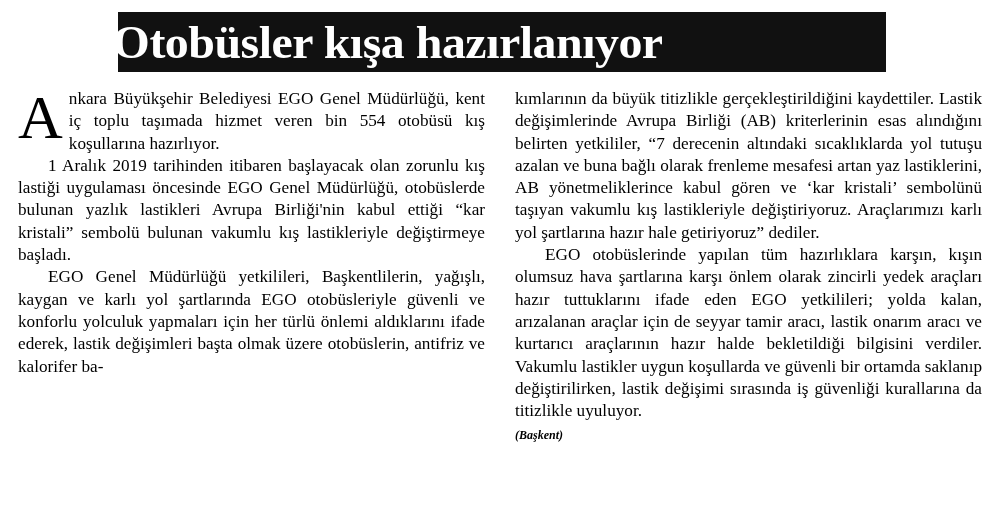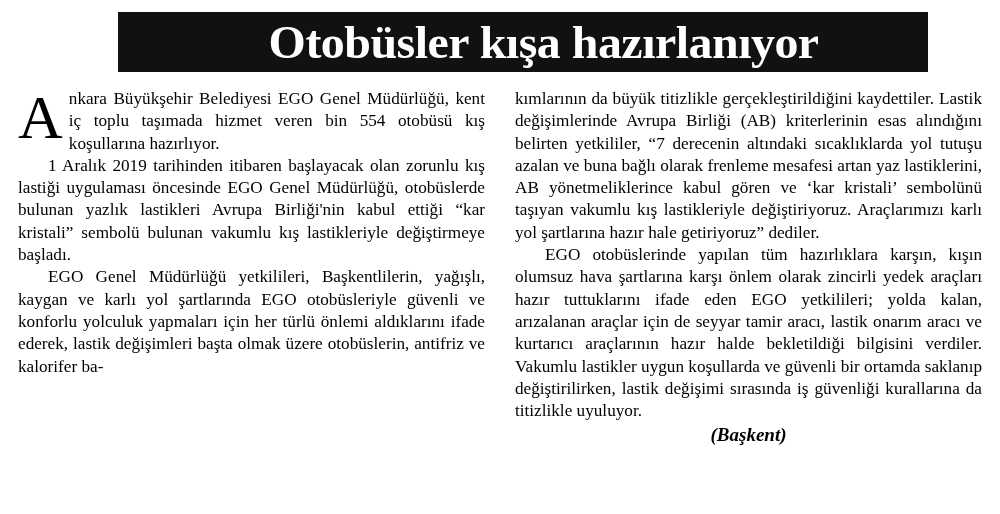--- a/index.html
+++ b/index.html
@@ -25,23 +25,22 @@
   
   .headline-bar {
     position: absolute;
     left: 118px;
     top: 12px;
     width: 768px;
     height: 60px;
     background: #111111;
     display: flex;
     align-items: center;
-    justify-content: center;
+    justify-content: flex-start;
     overflow: hidden;
-    padding-left: 42px;
   }
   .headline-text {
     color: #ffffff;
     font-family: "Liberation Serif", serif;
     font-weight: bold;
     font-size: 47px;
     line-height: 52px;
     letter-spacing: -0.5px;
     white-space: nowrap;
     transform: scaleX(1.02);
@@ -75,24 +74,24 @@
   .dropcap {
     float: left;
     font-family: "Liberation Serif", serif;
     font-size: 62px;
     line-height: 50px;
     font-weight: normal;
     padding: 2px 6px 0 0;
     margin-top: 2px;
   }
   .byline {
-    text-align: center;
+    text-align: left;
     font-weight: bold;
     font-style: italic;
-    font-size: 19px;
+    font-size: 12px;
     margin-top: 2px;
   }
 </style>
 </head>
 <body>
 
 <div class="page">
 
   <div class="headline-bar">
     <div class="headline-text">Otobüsler kışa hazırlanıyor</div>

